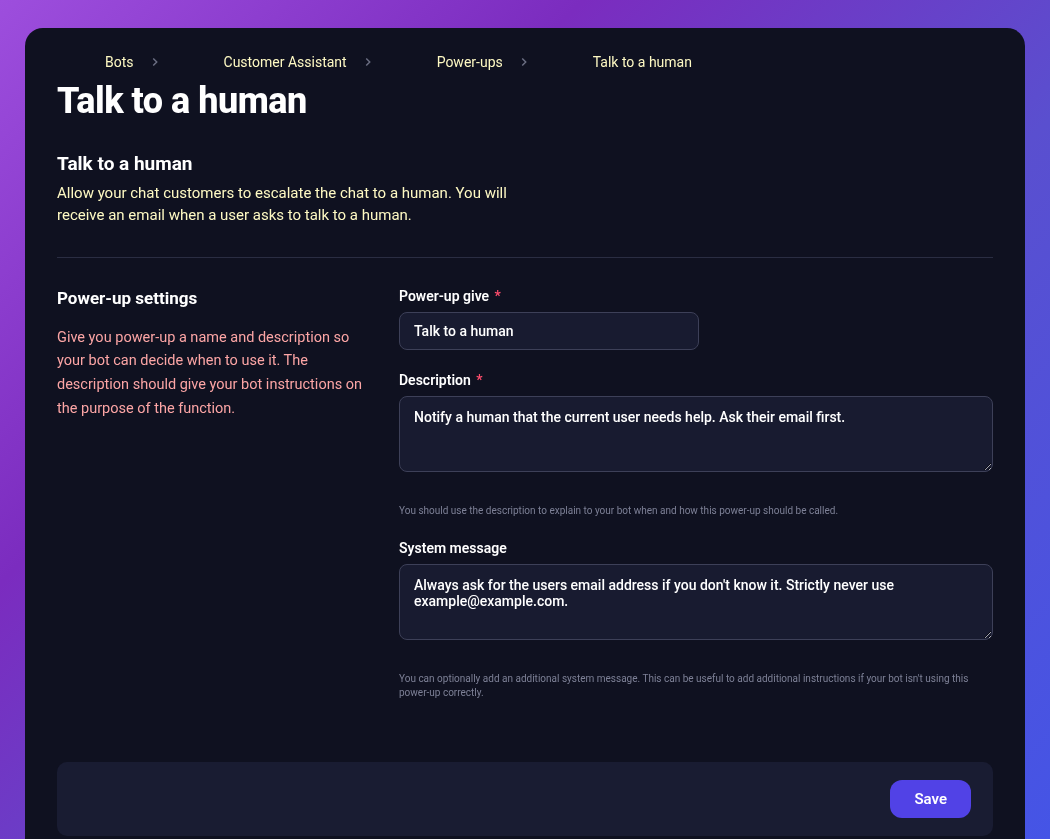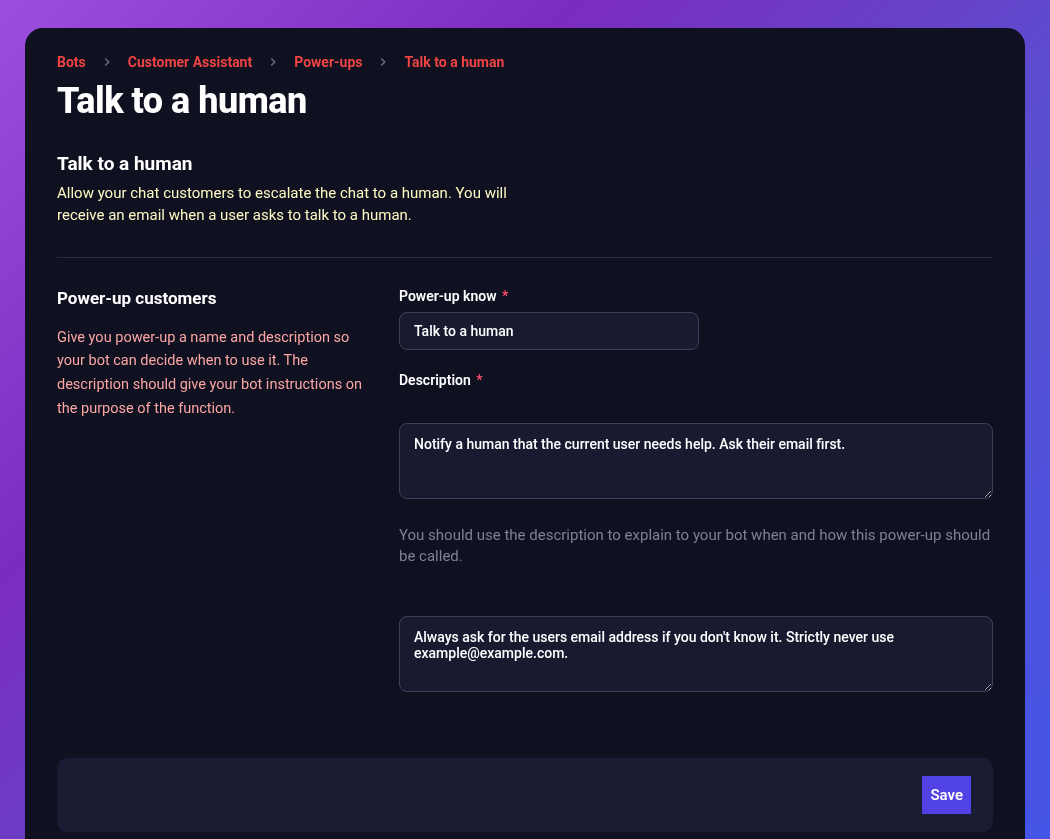--- a/index.html
+++ b/index.html
@@ -20,23 +20,24 @@
     }
     .breadcrumb {
       display: flex;
       align-items: center;
       gap: 14px;
       color: #a0a3b8;
       font-size: 14px;
       margin-bottom: 10px;
     }
     .breadcrumb .crumb {
-      color: #ef4444;
+      color: #fef9c3;
       cursor: pointer;
-      font-weight: 700;
+      font-weight: 400;
+      margin-left: 48px;
     }
     .breadcrumb .chev {
       color: #6b6e82;
       display: inline-flex;
     }
     .breadcrumb .chev svg {
       width: 14px;
       height: 14px;
     }
     h1.page-title {
@@ -115,42 +116,41 @@
       background: #181b30;
       border: 1px solid #3d4058;
       border-radius: 8px;
       padding: 12px 14px;
       color: #fff;
       font-size: 14px;
       font-weight: 500;
       font-family: inherit;
       resize: both;
       min-height: 76px;
-      margin-top: 27px;
     }
     .helper {
       color: #7d8096;
-      font-size: 15px;
-      margin-top: 22px;
+      font-size: 10px;
+      margin-top: 28px;
       line-height: 1.4;
     }
     .footer-bar {
       background: #191c32;
       border-radius: 10px;
       padding: 18px 22px;
       display: flex;
       justify-content: flex-end;
       margin-top: 40px;
     }
     .save-btn {
       background: #5142e6;
       color: #fff;
       border: none;
-      border-radius: 0;
-      padding: 10px 8px;
+      border-radius: 12px;
+      padding: 10px 24px;
       font-size: 15px;
       font-weight: 600;
       cursor: pointer;
       font-family: inherit;
     }
   </style>
 </head>
 <body>
 
 <div class="card">
@@ -179,38 +179,40 @@
 
   <h1 class="page-title">Talk to a human</h1>
 
   <div class="section-title">Talk to a human</div>
   <div class="section-desc">Allow your chat customers to escalate the chat to a human. You will receive an email when a user asks to talk to a human.</div>
 
   <div class="divider"></div>
 
   <div class="form-row">
     <div class="form-left">
-      <div class="sub-title">Power-up customers</div>
+      <div class="sub-title">Power-up settings</div>
       <div class="sub-desc">Give you power-up a name and description so your bot can decide when to use it. The description should give your bot instructions on the purpose of the function.</div>
     </div>
     <div class="form-right">
 
       <div class="field">
-        <label class="label"><span>Power-up know</span> <span class="required">*</span></label>
+        <label class="label"><span>Power-up give</span> <span class="required">*</span></label>
         <input class="input" type="text" value="Talk to a human" style="">
       </div>
 
       <div class="field">
         <label class="label"><span>Description</span> <span class="required">*</span></label>
         <textarea class="textarea" style="">Notify a human that the current user needs help. Ask their email first.</textarea>
         <div class="helper">You should use the description to explain to your bot when and how this power-up should be called.</div>
       </div>
 
       <div class="field">
+        <label class="label">System message</label>
         <textarea class="textarea" style="">Always ask for the users email address if you don't know it. Strictly never use example@example.com.</textarea>
+        <div class="helper">You can optionally add an additional system message. This can be useful to add additional instructions if your bot isn't using this power-up correctly.</div>
       </div>
 
     </div>
   </div>
 
   <div class="footer-bar">
     <button class="save-btn">Save</button>
   </div>
 
 </div>

